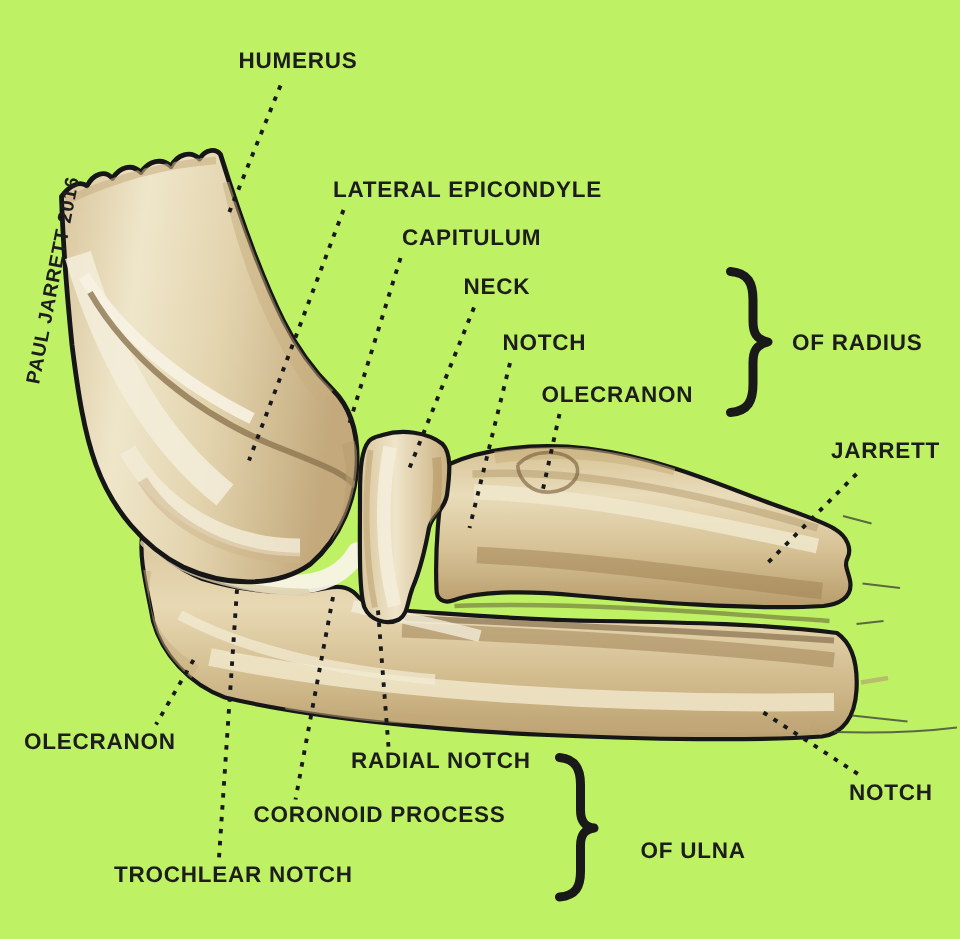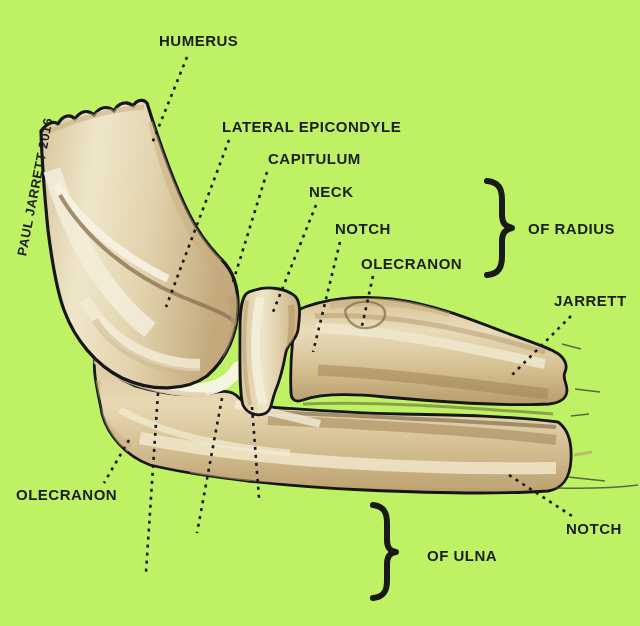--- a/index.html
+++ b/index.html
@@ -140,17 +140,20 @@
 
   <span class="lbl" style="left:159px;top:33px">HUMERUS</span>
   <span class="lbl" style="left:222px;top:119px">LATERAL EPICONDYLE</span>
   <span class="lbl" style="left:268px;top:151px">CAPITULUM</span>
   <span class="lbl" style="left:309px;top:184px">NECK</span>
   <span class="lbl" style="left:335px;top:221px">NOTCH</span>
   <span class="lbl" style="left:361px;top:256px">OLECRANON</span>
   <span class="lbl" style="left:528px;top:221px">OF RADIUS</span>
   <span class="lbl" style="left:554px;top:293px">JARRETT</span>
   <span class="lbl" style="left:16px;top:487px">OLECRANON</span>
-  <span class="lbl" style="left:427px;top:548px">OF ULNA</span>
+  <span class="lbl" style="left:234px;top:500px">RADIAL NOTCH</span>
+  <span class="lbl" style="left:169px;top:536px">CORONOID PROCESS</span>
+  <span class="lbl" style="left:76px;top:576px">TROCHLEAR NOTCH</span>
+  <span class="lbl" style="left:427px;top:560px">OF ULNA</span>
   <span class="lbl" style="left:566px;top:521px">NOTCH</span>
 
   <span class="credit">PAUL JARRETT 2016</span>
 </div>
 
 </body></html>

